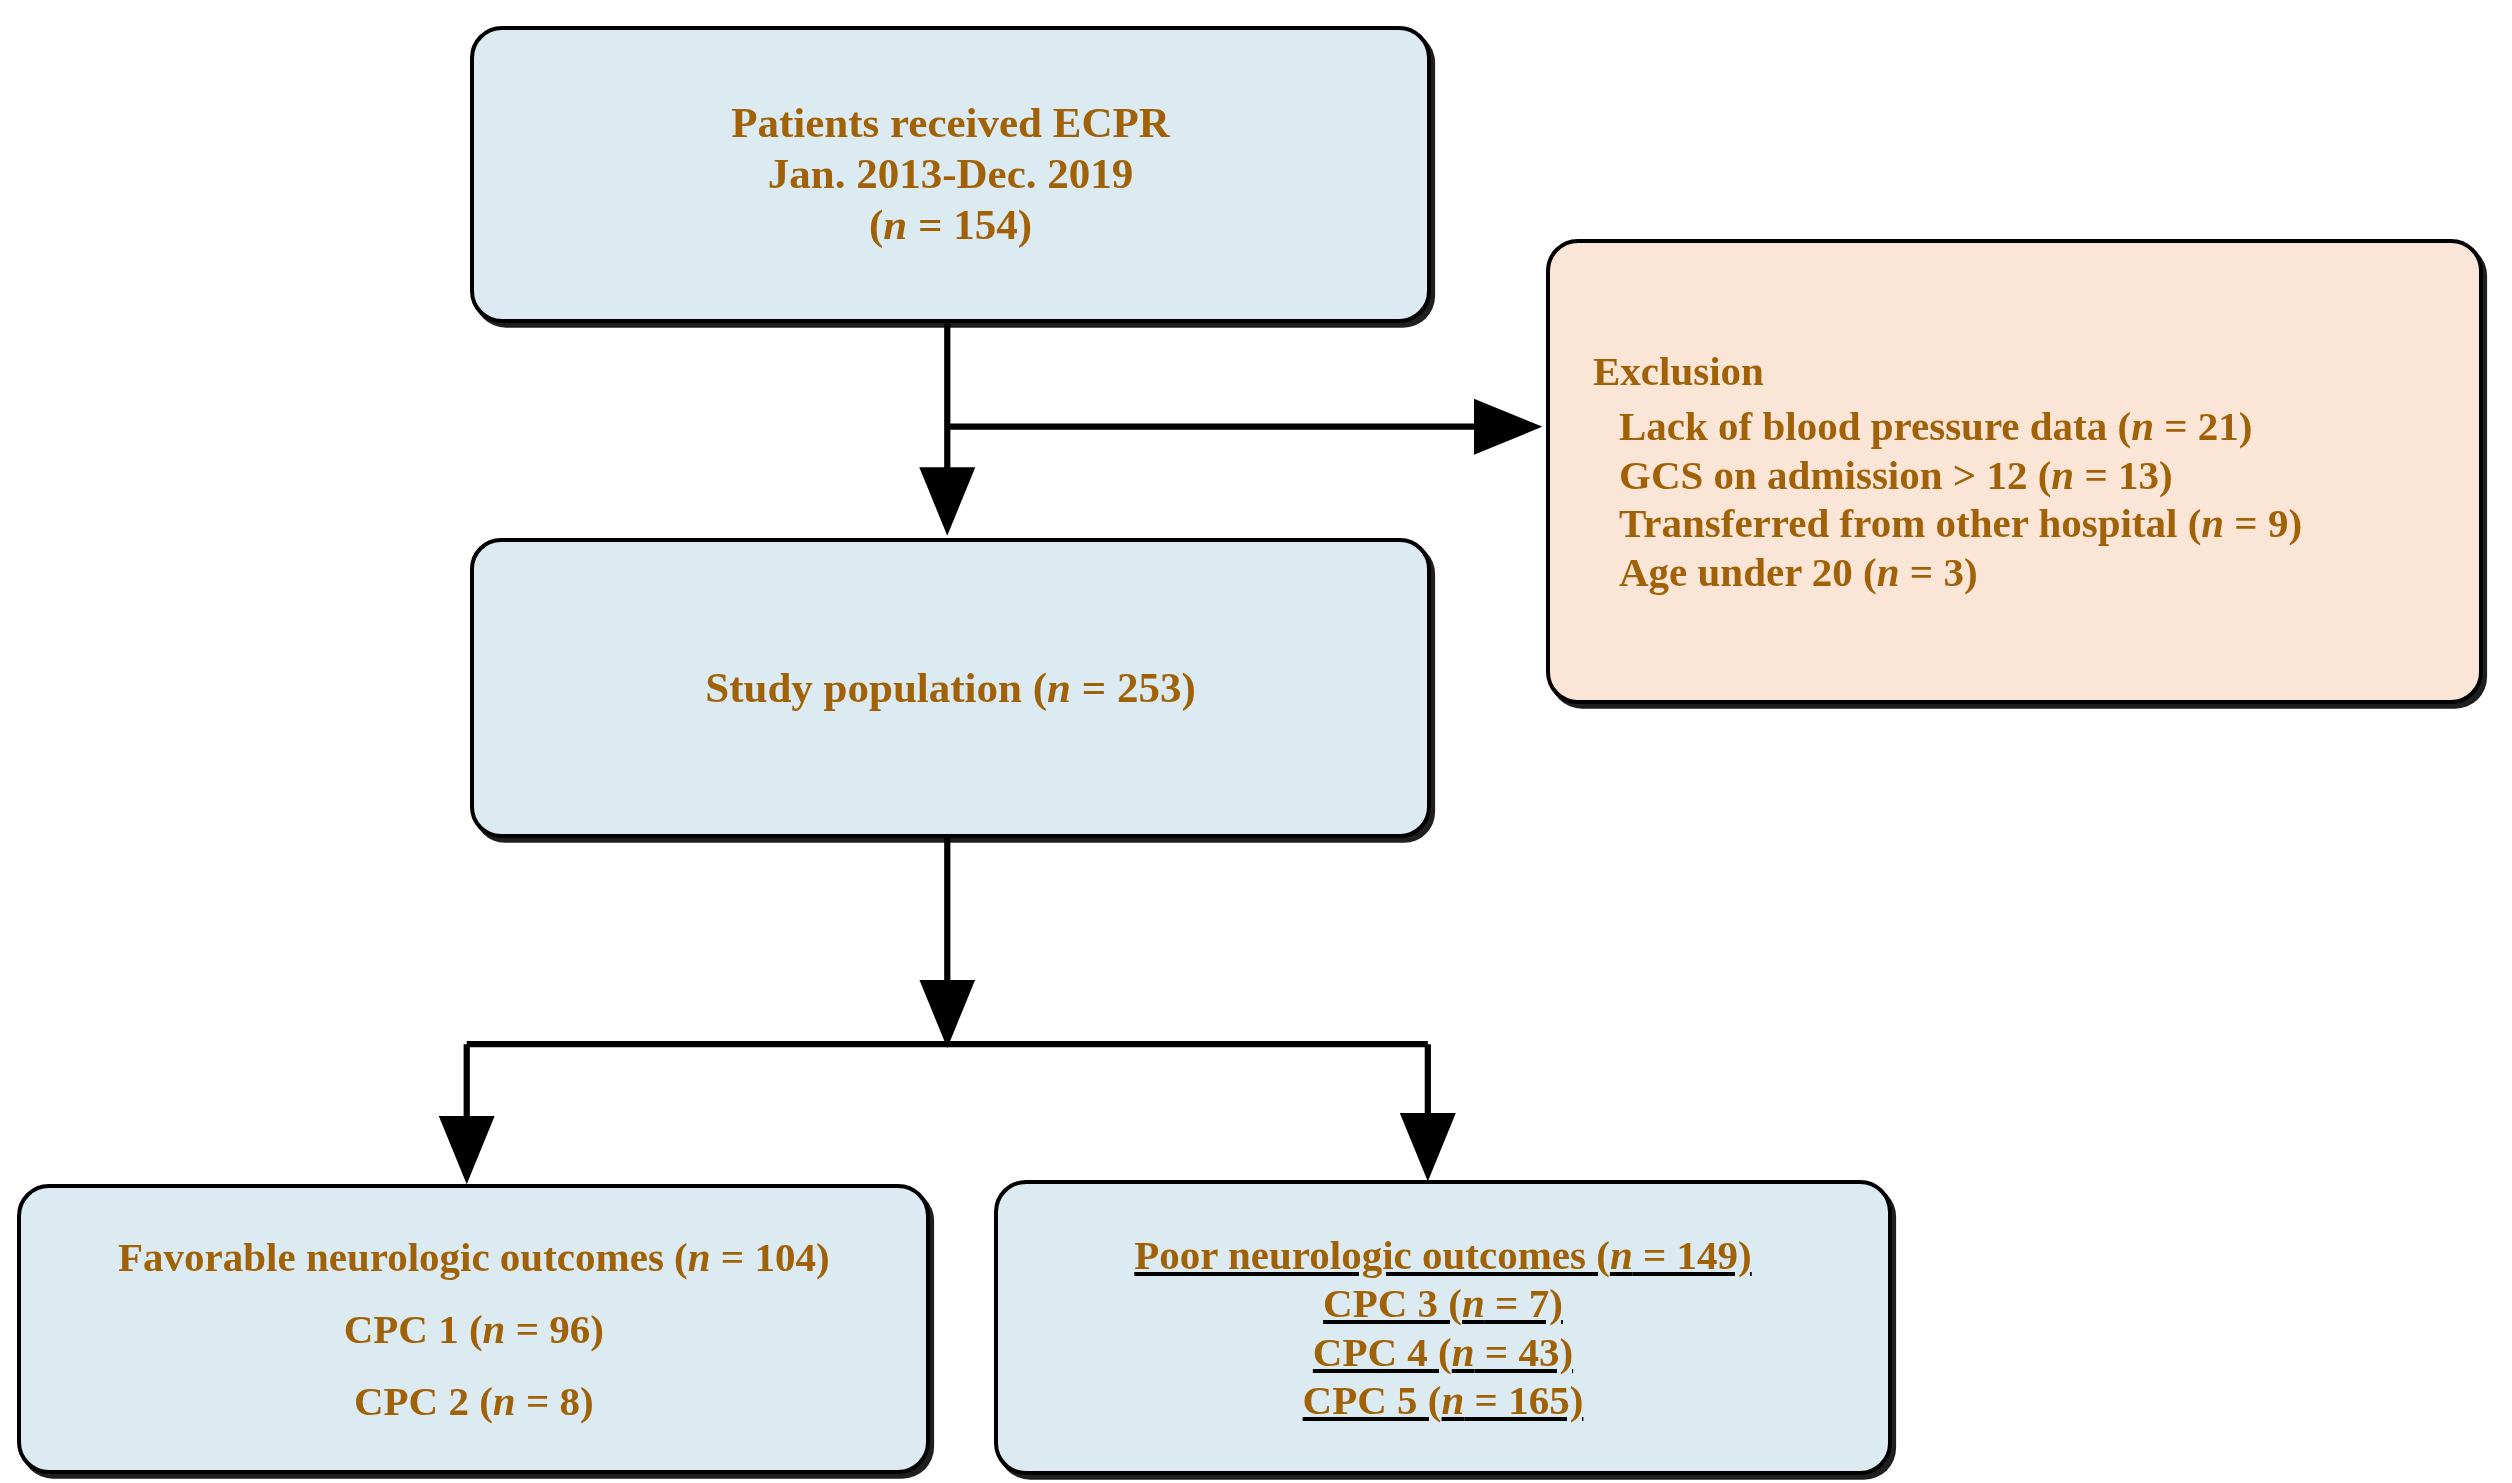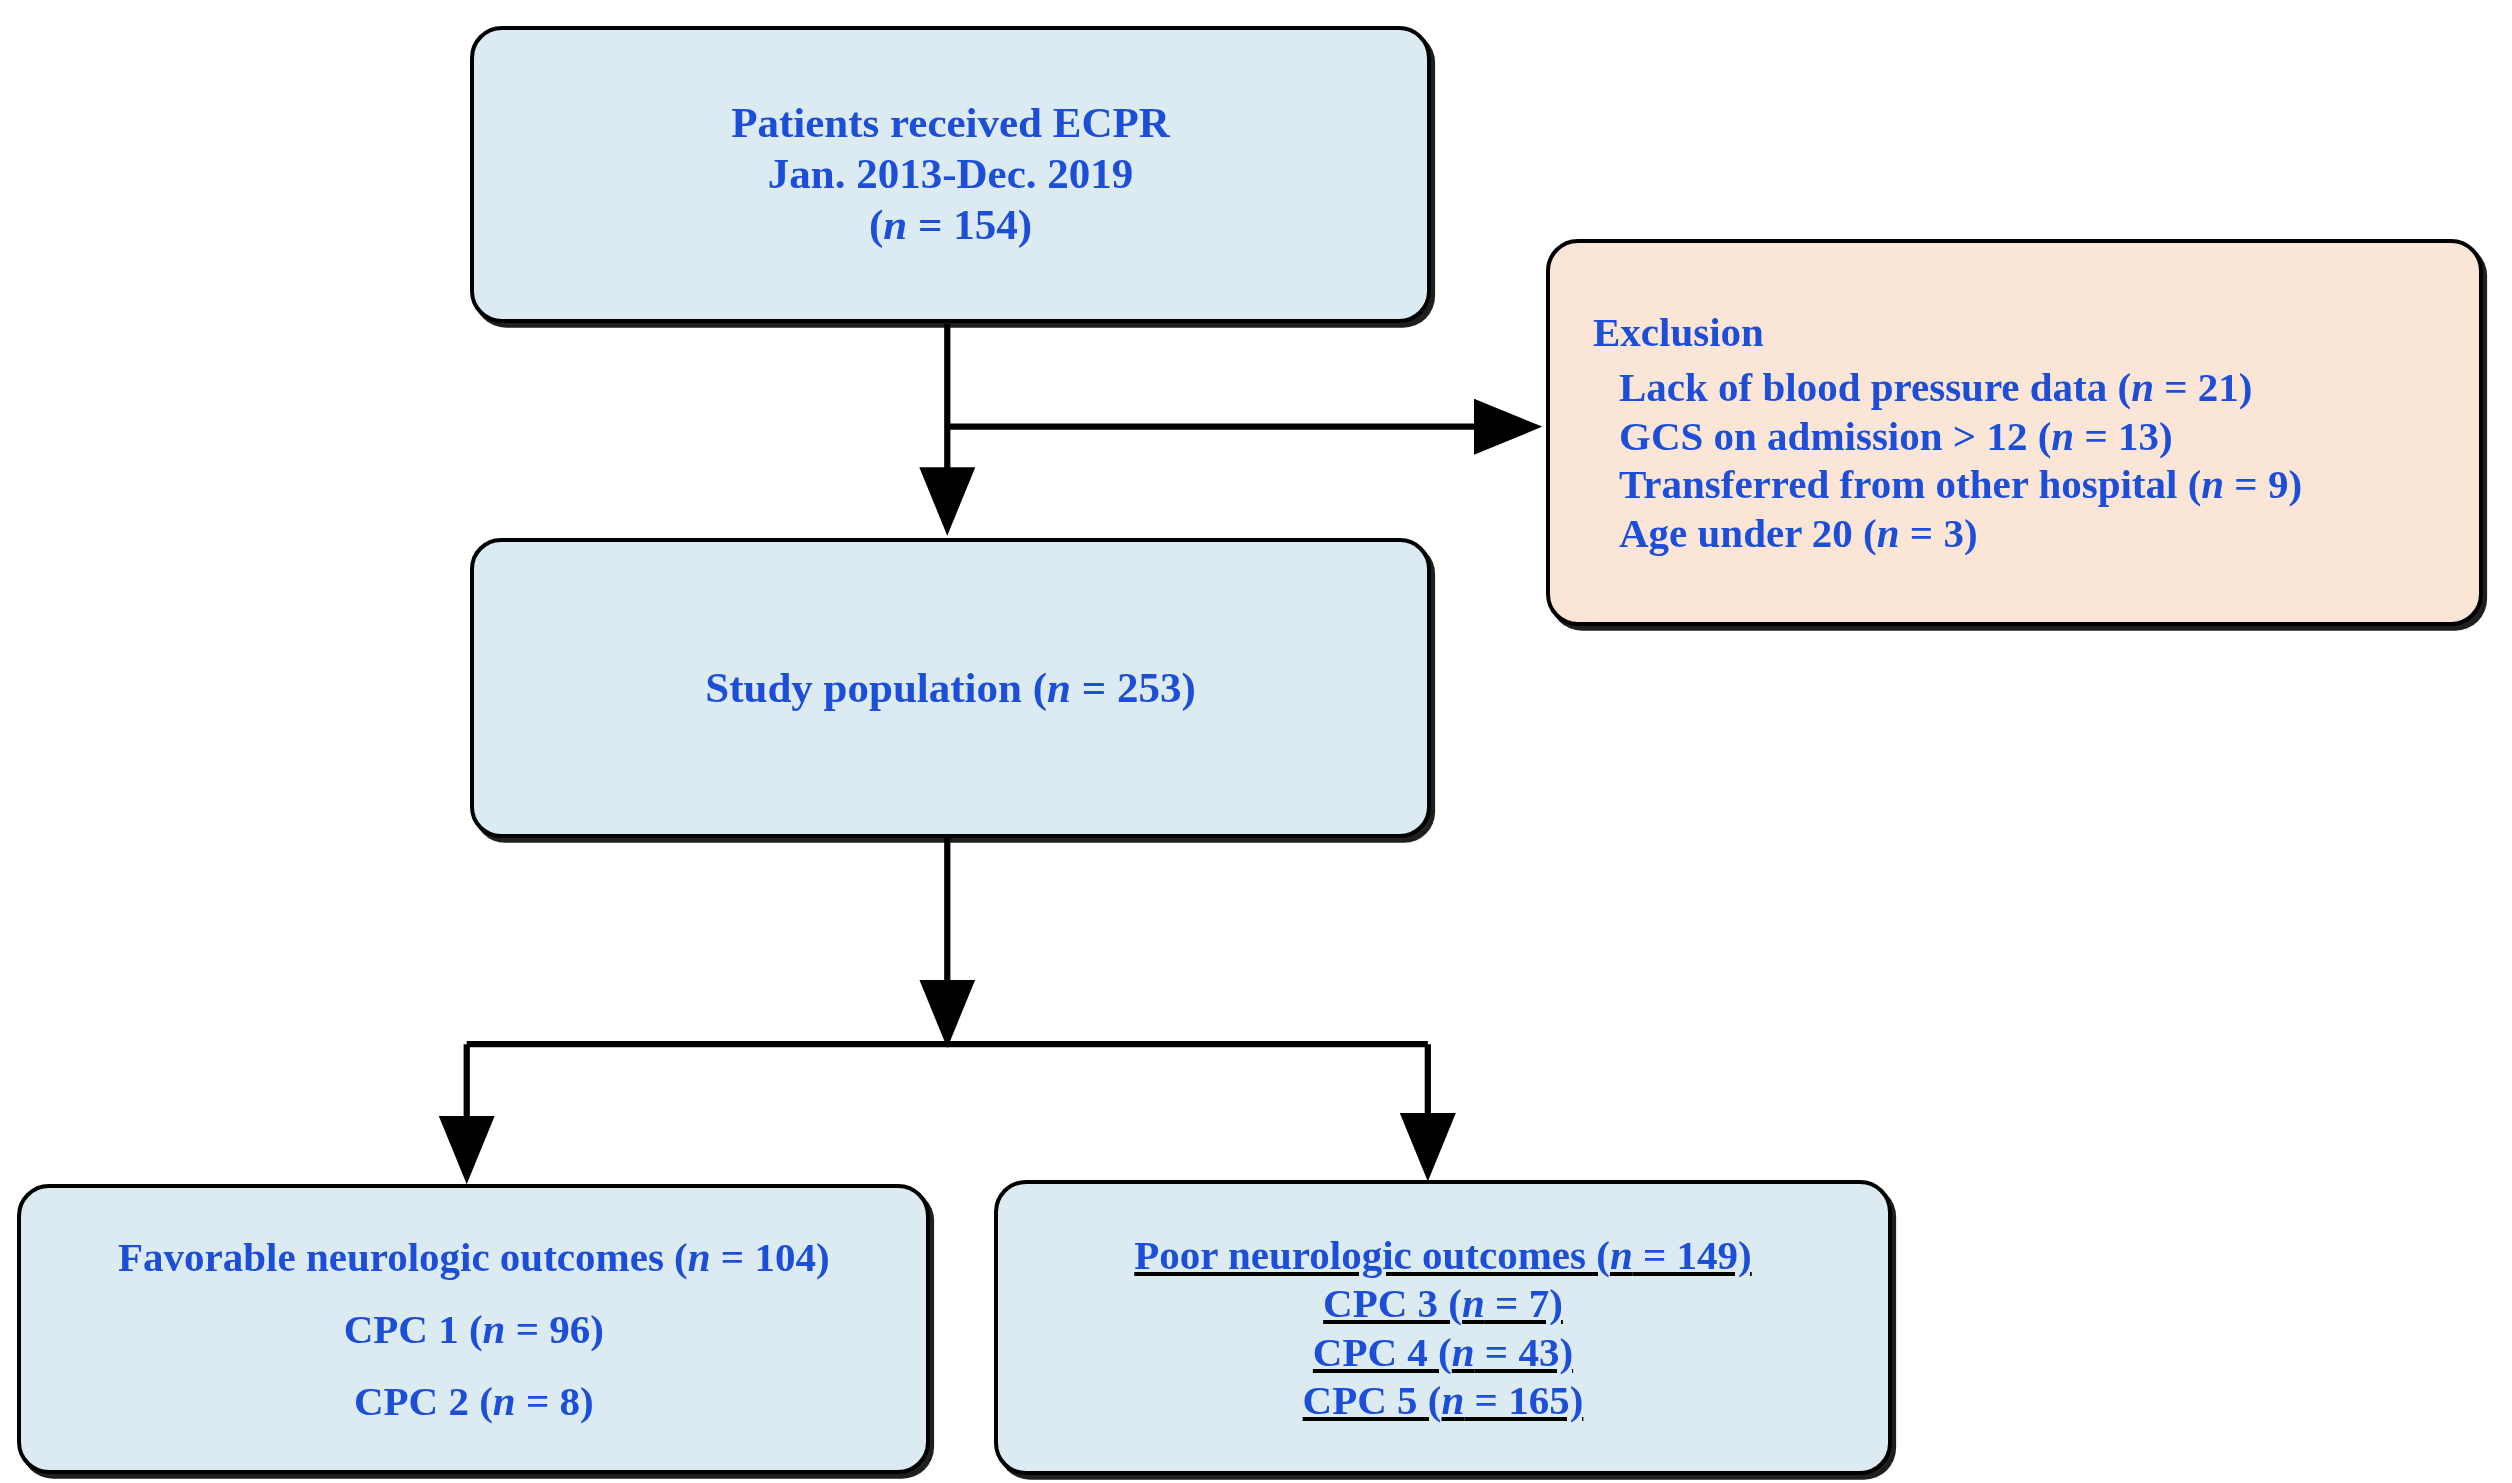--- a/index.html
+++ b/index.html
@@ -33,41 +33,41 @@
     flex-direction: column;
     justify-content: center;
     box-shadow: 4.1px 4.8px 0 0 rgba(0,0,0,0.88);
   }
 
   .node.fill-blue   { background: #dceaf1; }
   .node.fill-peach  { background: #fae5d6; }
 
   .node .line {
     font-weight: bold;
-    color: #1d4ed8;
+    color: #a16207;
     white-space: nowrap;
     line-height: 1.18;
   }
 
   .align-center .line { text-align: center; }
   .align-left   .line { text-align: left; }
 
   
   #box-enrollment {
     left: 470px;  top: 26px;
     width: 961px; height: 297px;
     padding: 0 28px;
   }
   #box-enrollment .line { font-size: 43px; }
   #box-enrollment .line.italic { }
 
   
   #box-exclusion {
     left: 1546px; top: 239px;
-    width: 937px; height: 387px;
+    width: 937px; height: 465px;
     padding: 0 0 0 43px;
   }
   #box-exclusion .line { font-size: 41px; }
   #box-exclusion .line.heading { margin-bottom: 7px; }
   #box-exclusion .line.indent  { padding-left: 26px; }
 
   
   #box-study {
     left: 470px; top: 538px;
     width: 961px; height: 300px;

